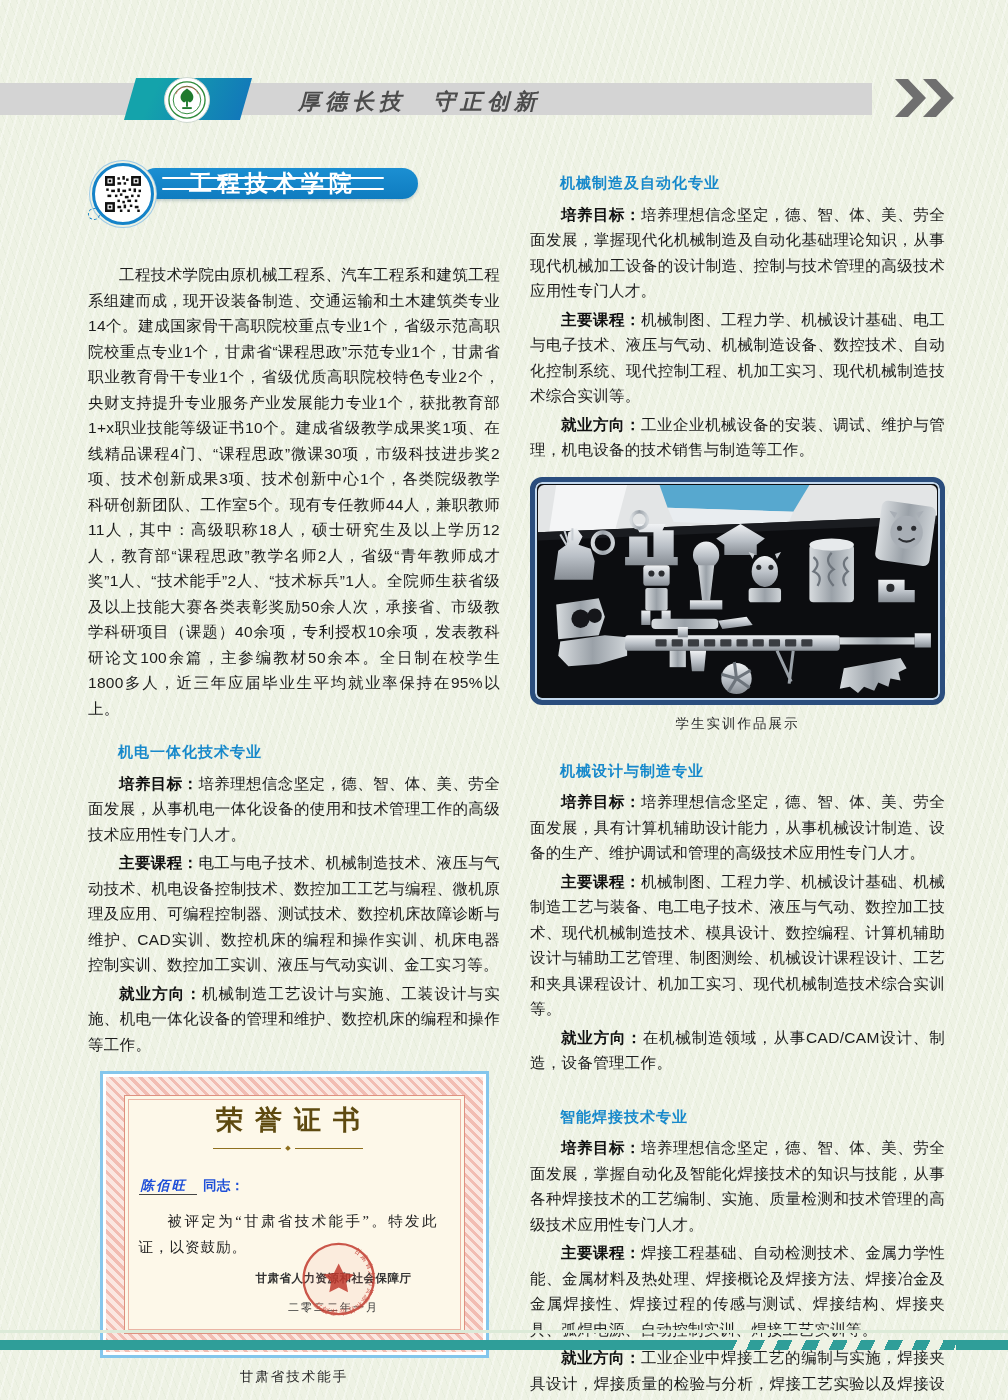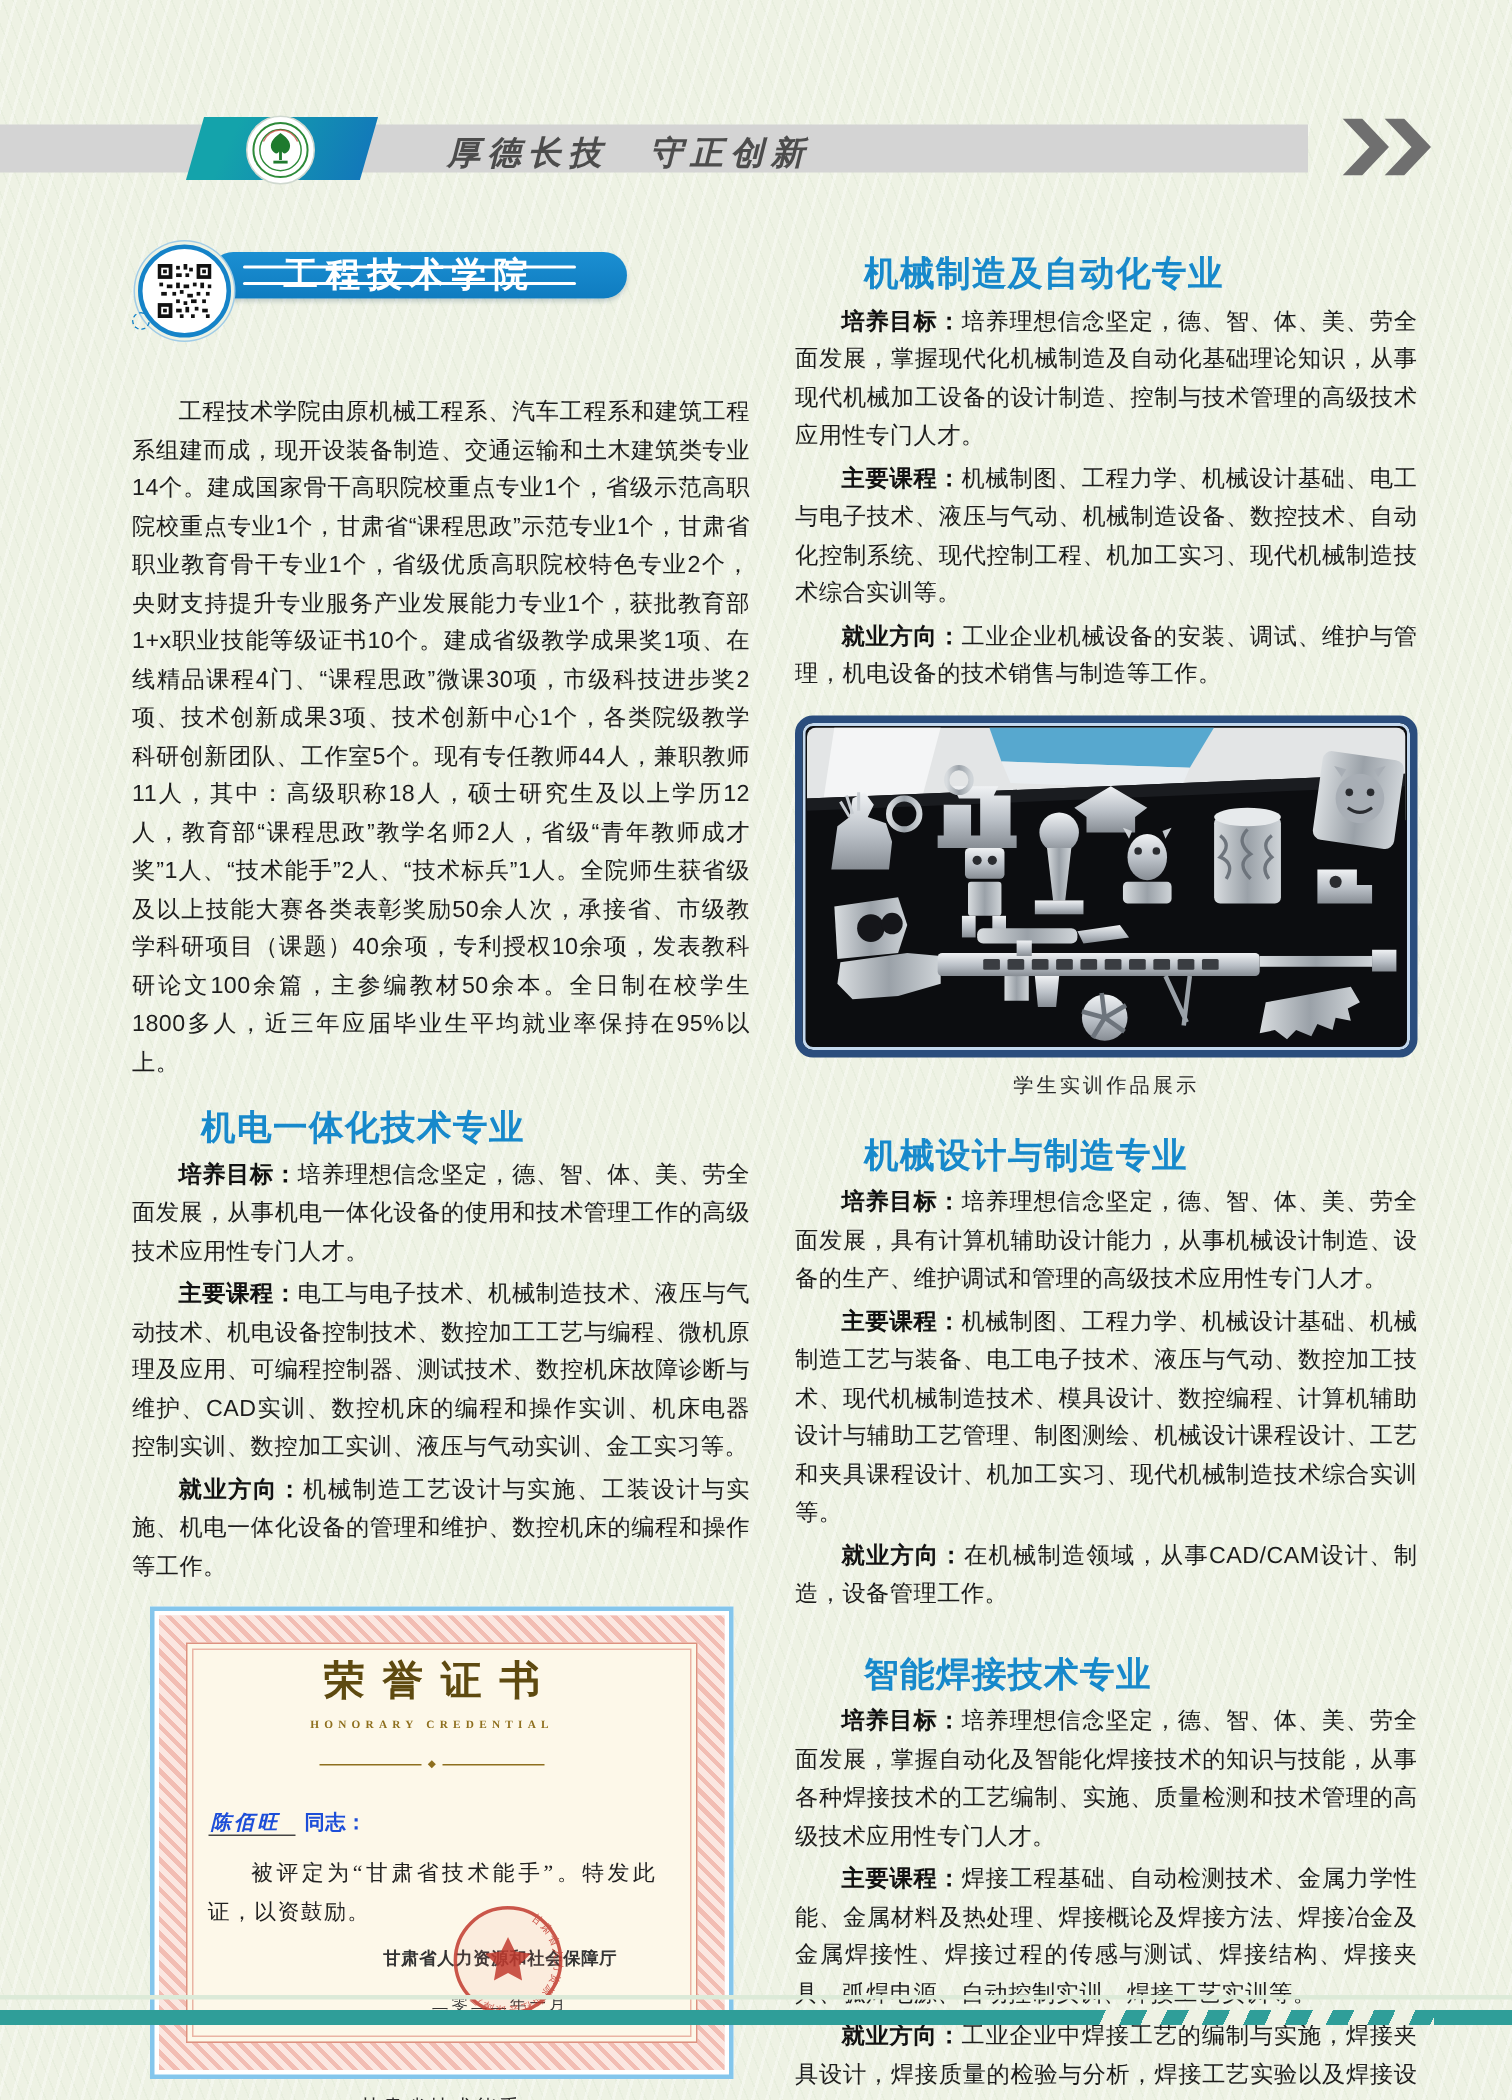--- a/index.html
+++ b/index.html
@@ -40,21 +40,21 @@
     display:flex;align-items:center;justify-content:center;z-index:2;
   }
   .qr-badge:after{content:"";position:absolute;left:-7px;bottom:2px;width:10px;height:10px;
     border:1px dashed #1583c8;border-radius:50%;}
   
   .col{position:absolute;text-align:justify;font-size:15.5px;line-height:25.5px;letter-spacing:.3px;}
   .col-left{left:88px;top:262px;width:412px;}
   .col-right{left:530px;top:170px;width:415px;}
   .para{margin:0 0 3px 0;text-indent:2em;}
   .plabel{font-weight:bold;color:#111;}
-  .spec-title{margin:0 0 6px 0;padding-left:2em;font-size:23px;font-weight:bold;color:#1789cb;letter-spacing:1px;}
+  .spec-title{margin:0 0 6px 0;padding-left:2em;font-size:15px;font-weight:bold;color:#1789cb;letter-spacing:1px;}
   .spec{margin:0;}
   .intro{margin:0 0 18px 0;} .mt24{margin-top:24px;} .mt28{margin-top:28px;}
   
   figure{margin:0;}
   .figure-caption{text-align:center;font-size:13.5px;color:#2b2b2b;letter-spacing:2px;
     line-height:20px;margin-top:9px;text-indent:0;}
   .photo-frame{
     margin-top:14px;border:5px solid #2a4d7d;border-radius:12px;background:#0d0e11;
     box-shadow:inset 0 0 0 2px #c4d9ee;padding:3px;height:212px;overflow:hidden;
   }
@@ -177,21 +177,20 @@
       <p class="para"><b class="plabel">培养目标：</b><span>培养理想信念坚定，德、智、体、美、劳全面发展，从事机电一体化设备的使用和技术管理工作的高级技术应用性专门人才。</span></p>
       <p class="para"><b class="plabel">主要课程：</b><span>电工与电子技术、机械制造技术、液压与气动技术、机电设备控制技术、数控加工工艺与编程、微机原理及应用、可编程控制器、测试技术、数控机床故障诊断与维护、CAD实训、数控机床的编程和操作实训、机床电器控制实训、数控加工实训、液压与气动实训、金工实习等。</span></p>
       <p class="para"><b class="plabel">就业方向：</b><span>机械制造工艺设计与实施、工装设计与实施、机电一体化设备的管理和维护、数控机床的编程和操作等工作。</span></p>
     </section>
 
     <figure>
       <div class="cert-outer">
         <div class="cert-pattern">
           <div class="cert-inner clearfix">
             <div class="cert-title">荣誉证书</div>
-            <div class="cert-sub">HONORARY CREDENTIAL</div>
             <div class="cert-orn">
                 <span>◆</span>
               </div>
             <div class="cert-namerow">
               <span class="cert-name">陈佰旺</span><span class="cert-suffix">同志：</span>
             </div>
             <div class="cert-body">被评定为“甘肃省技术能手”。特发此证，以资鼓励。</div>
             <div class="cert-sign">
               <div class="cert-issuer">甘肃省人力资源和社会保障厅</div>
               <div class="cert-date">二零二二年一月</div>

